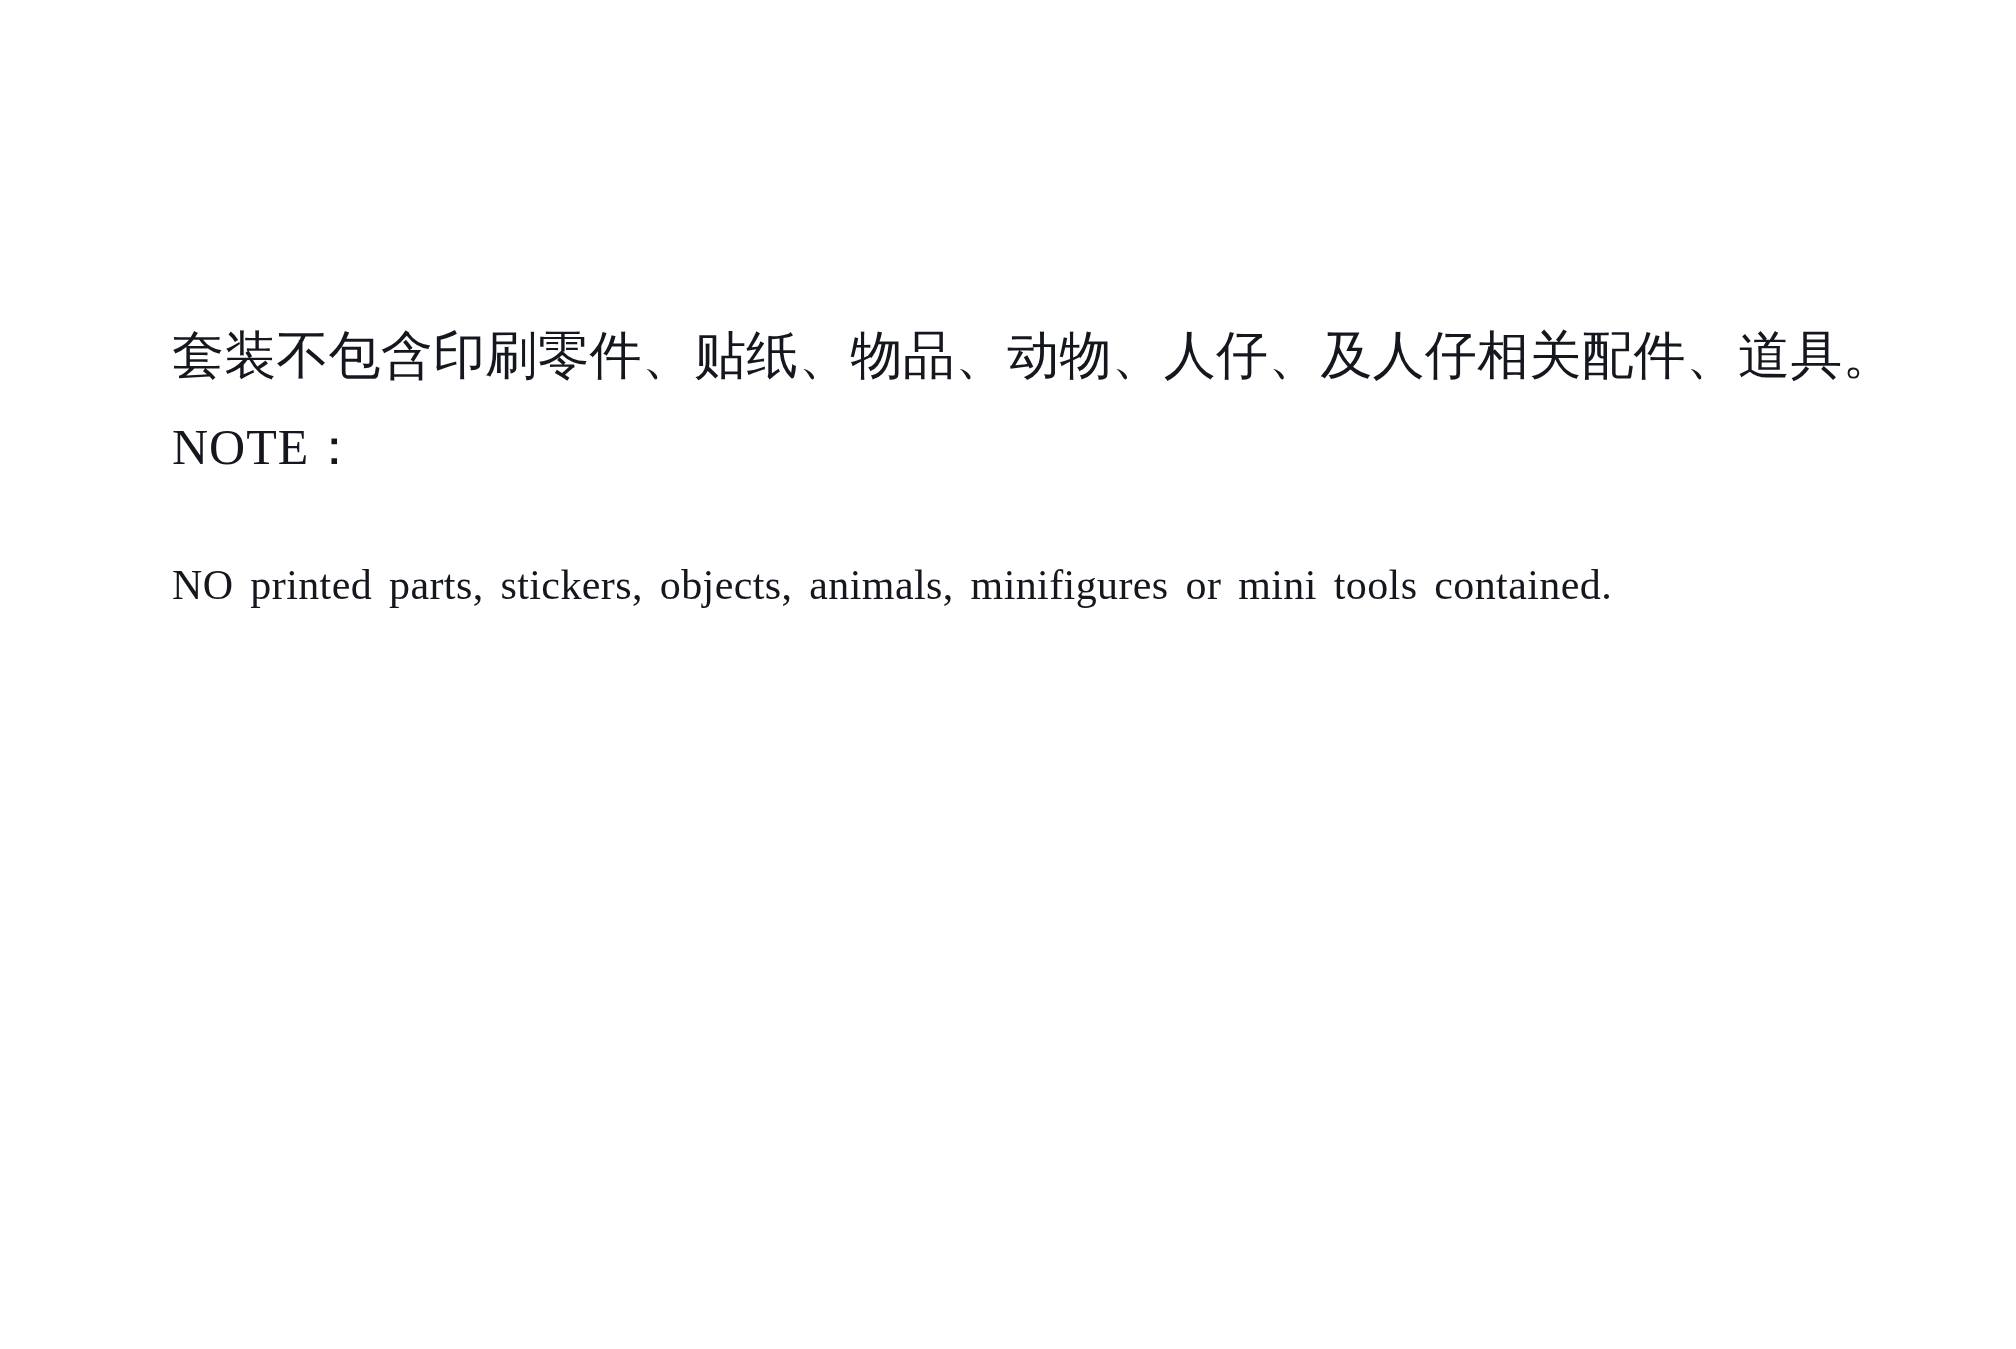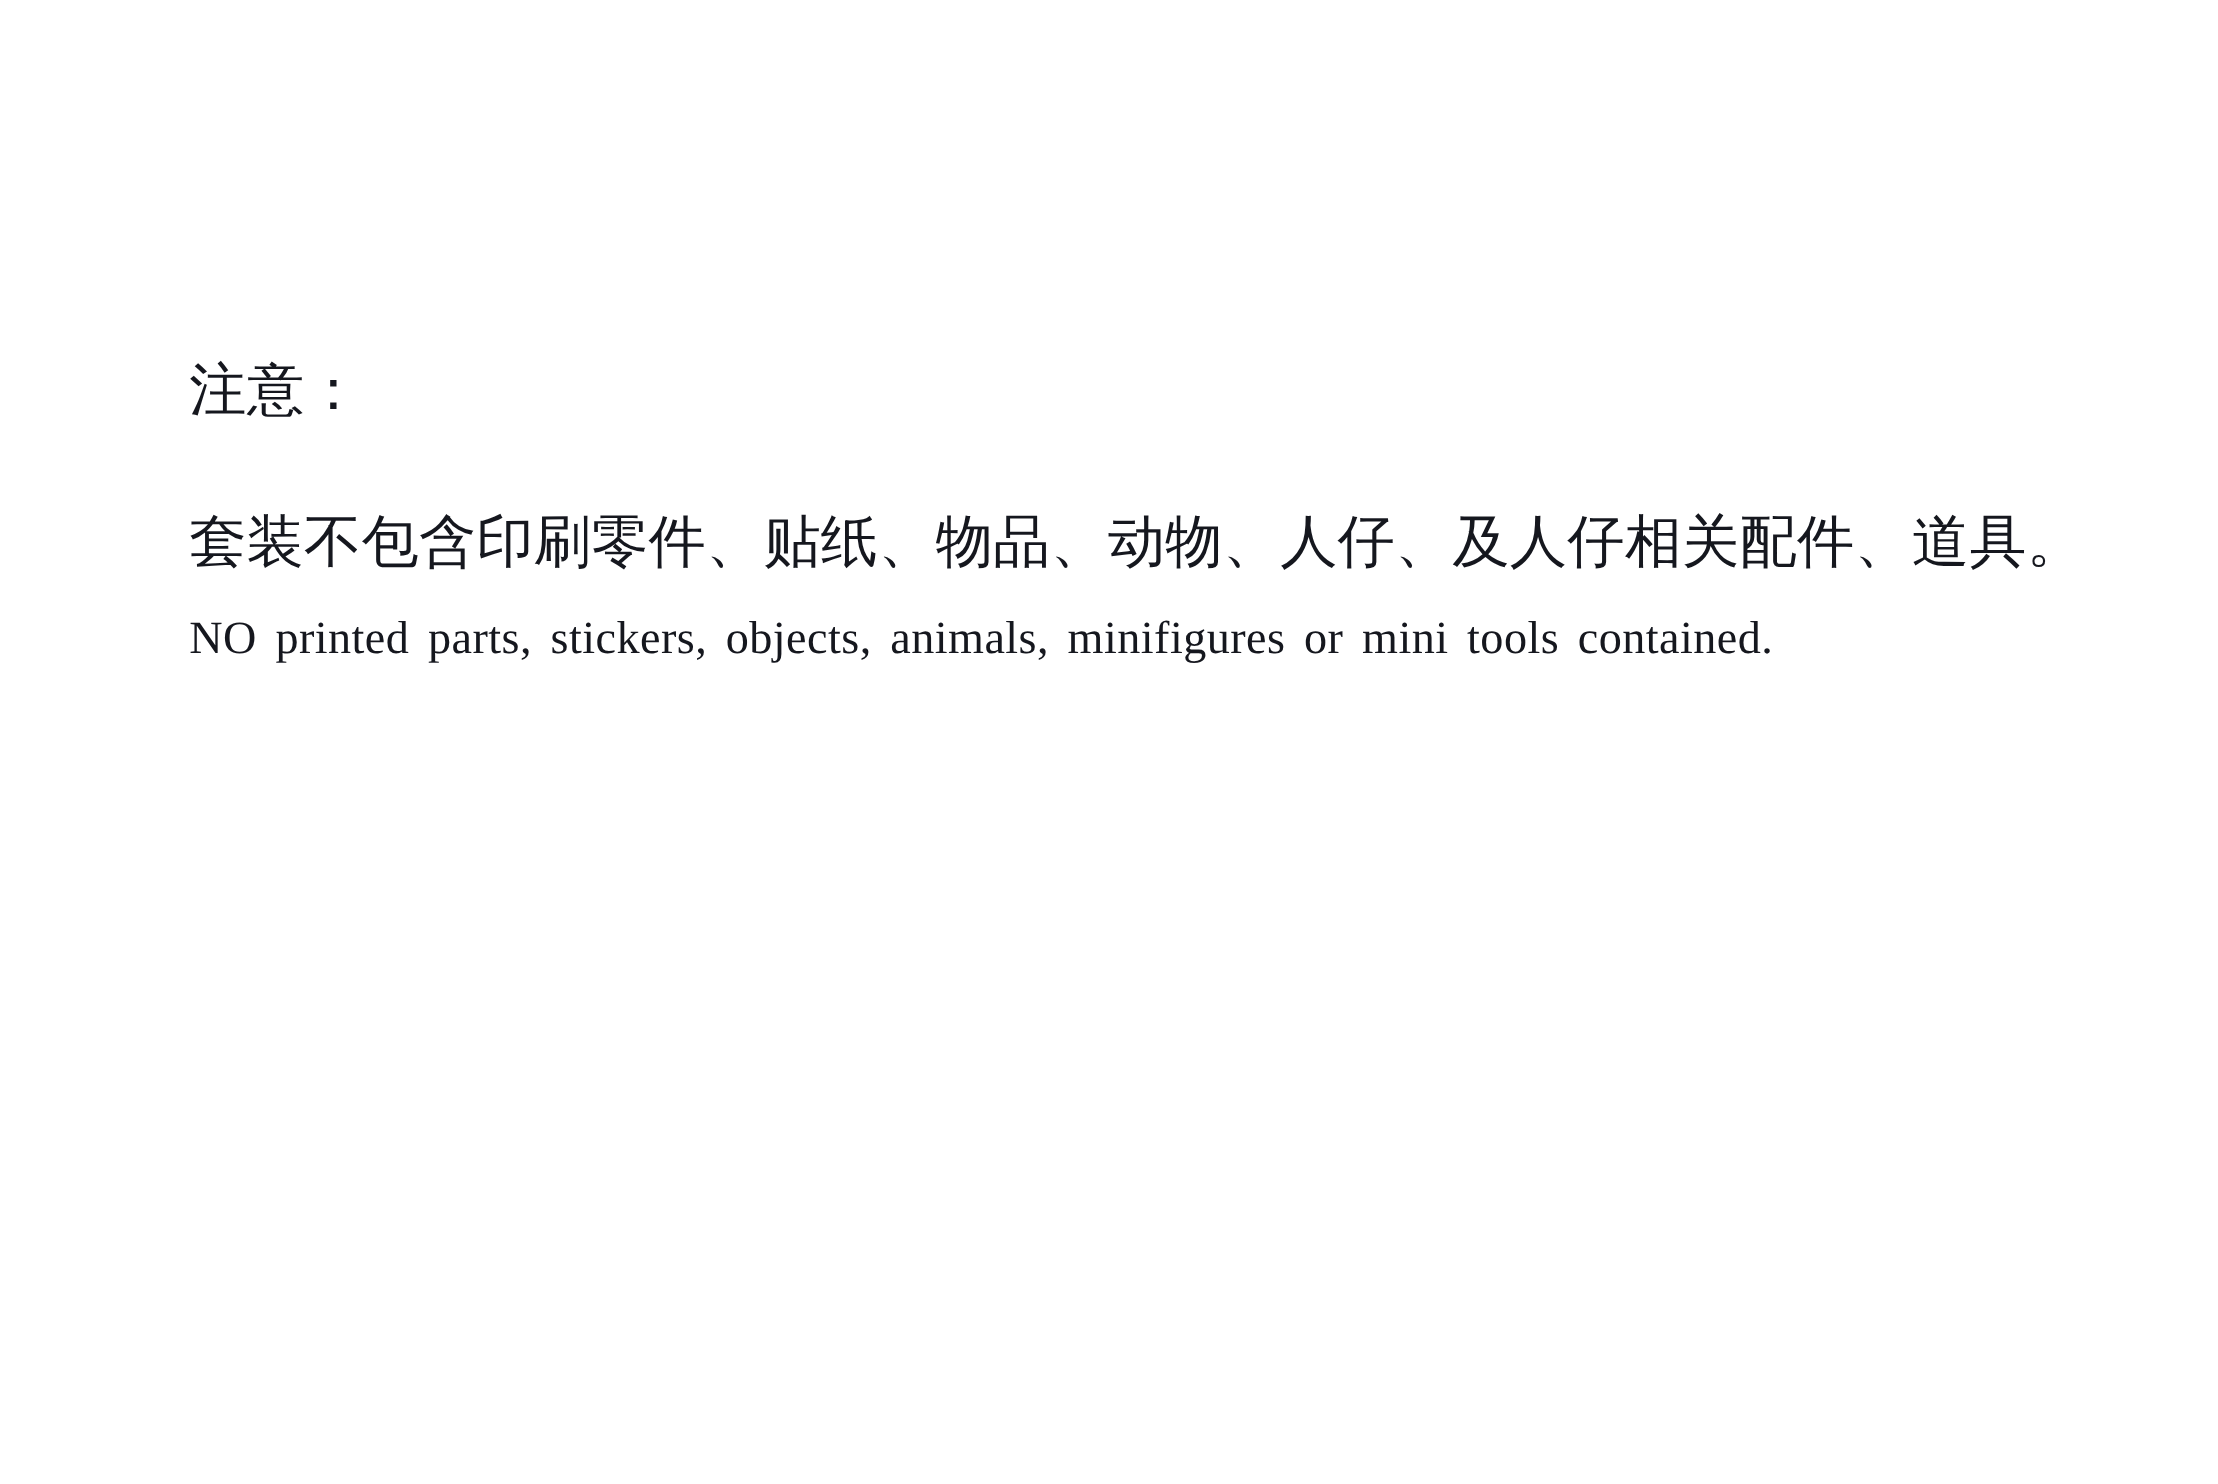--- a/index.html
+++ b/index.html
@@ -56,17 +56,17 @@
     line-height: 1.0;
     letter-spacing: 0.4px;
     word-spacing: 6px;
   }
 </style>
 </head>
 <body>
 
 <div class="page">
   <div class="note-block">
-    <div class="line line-cn-heading">注意：</div>
     <div class="line line-cn-body">套装不包含印刷零件、贴纸、物品、动物、人仔、及人仔相关配件、道具。</div>
+    <div class="line line-en-heading">NOTE：</div>
     <div class="line line-en-body">NO  printed parts,  stickers,  objects,  animals,  minifigures  or  mini tools  contained.</div>
   </div>
 </div>
 
 </body></html>

